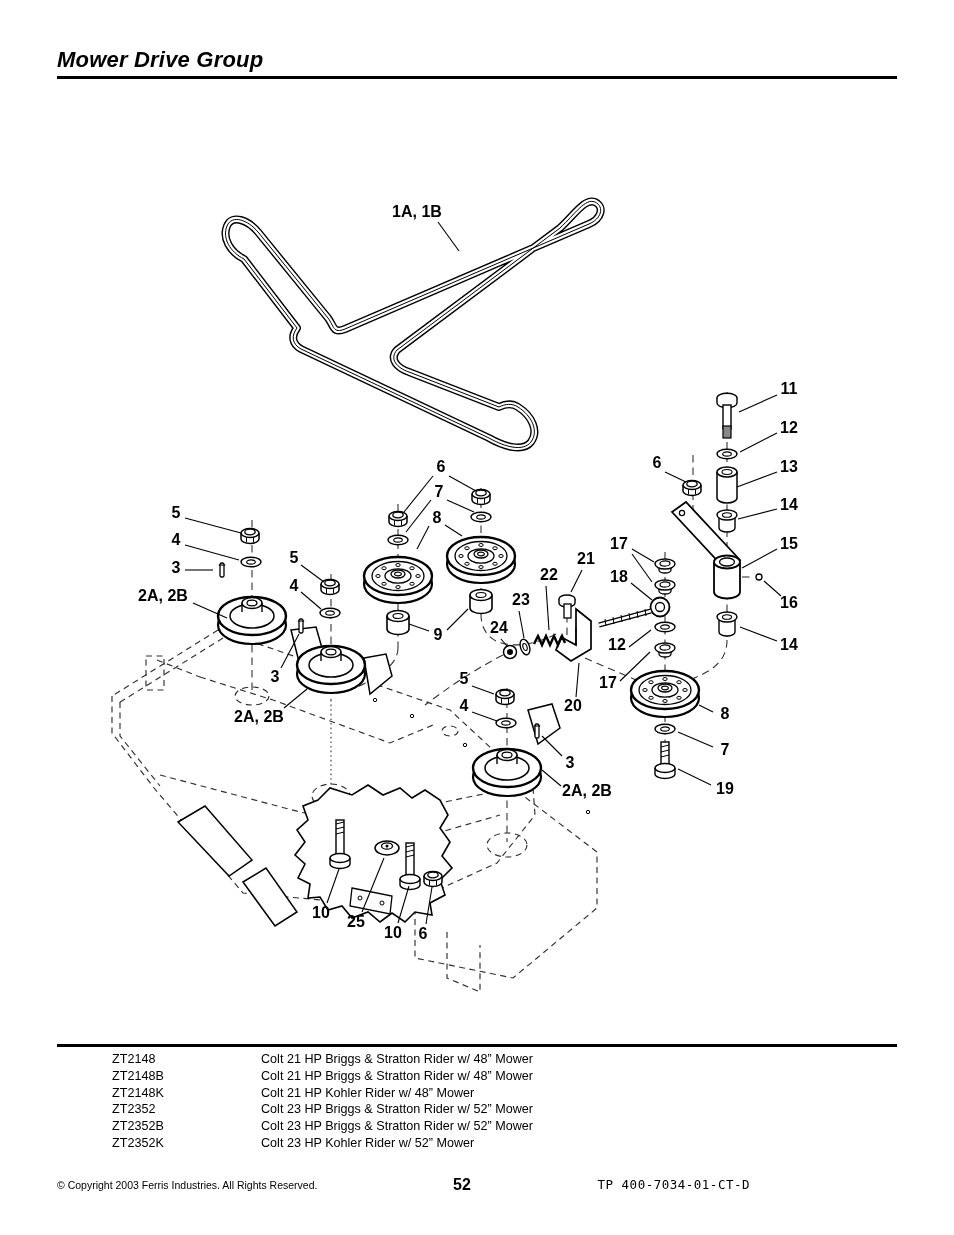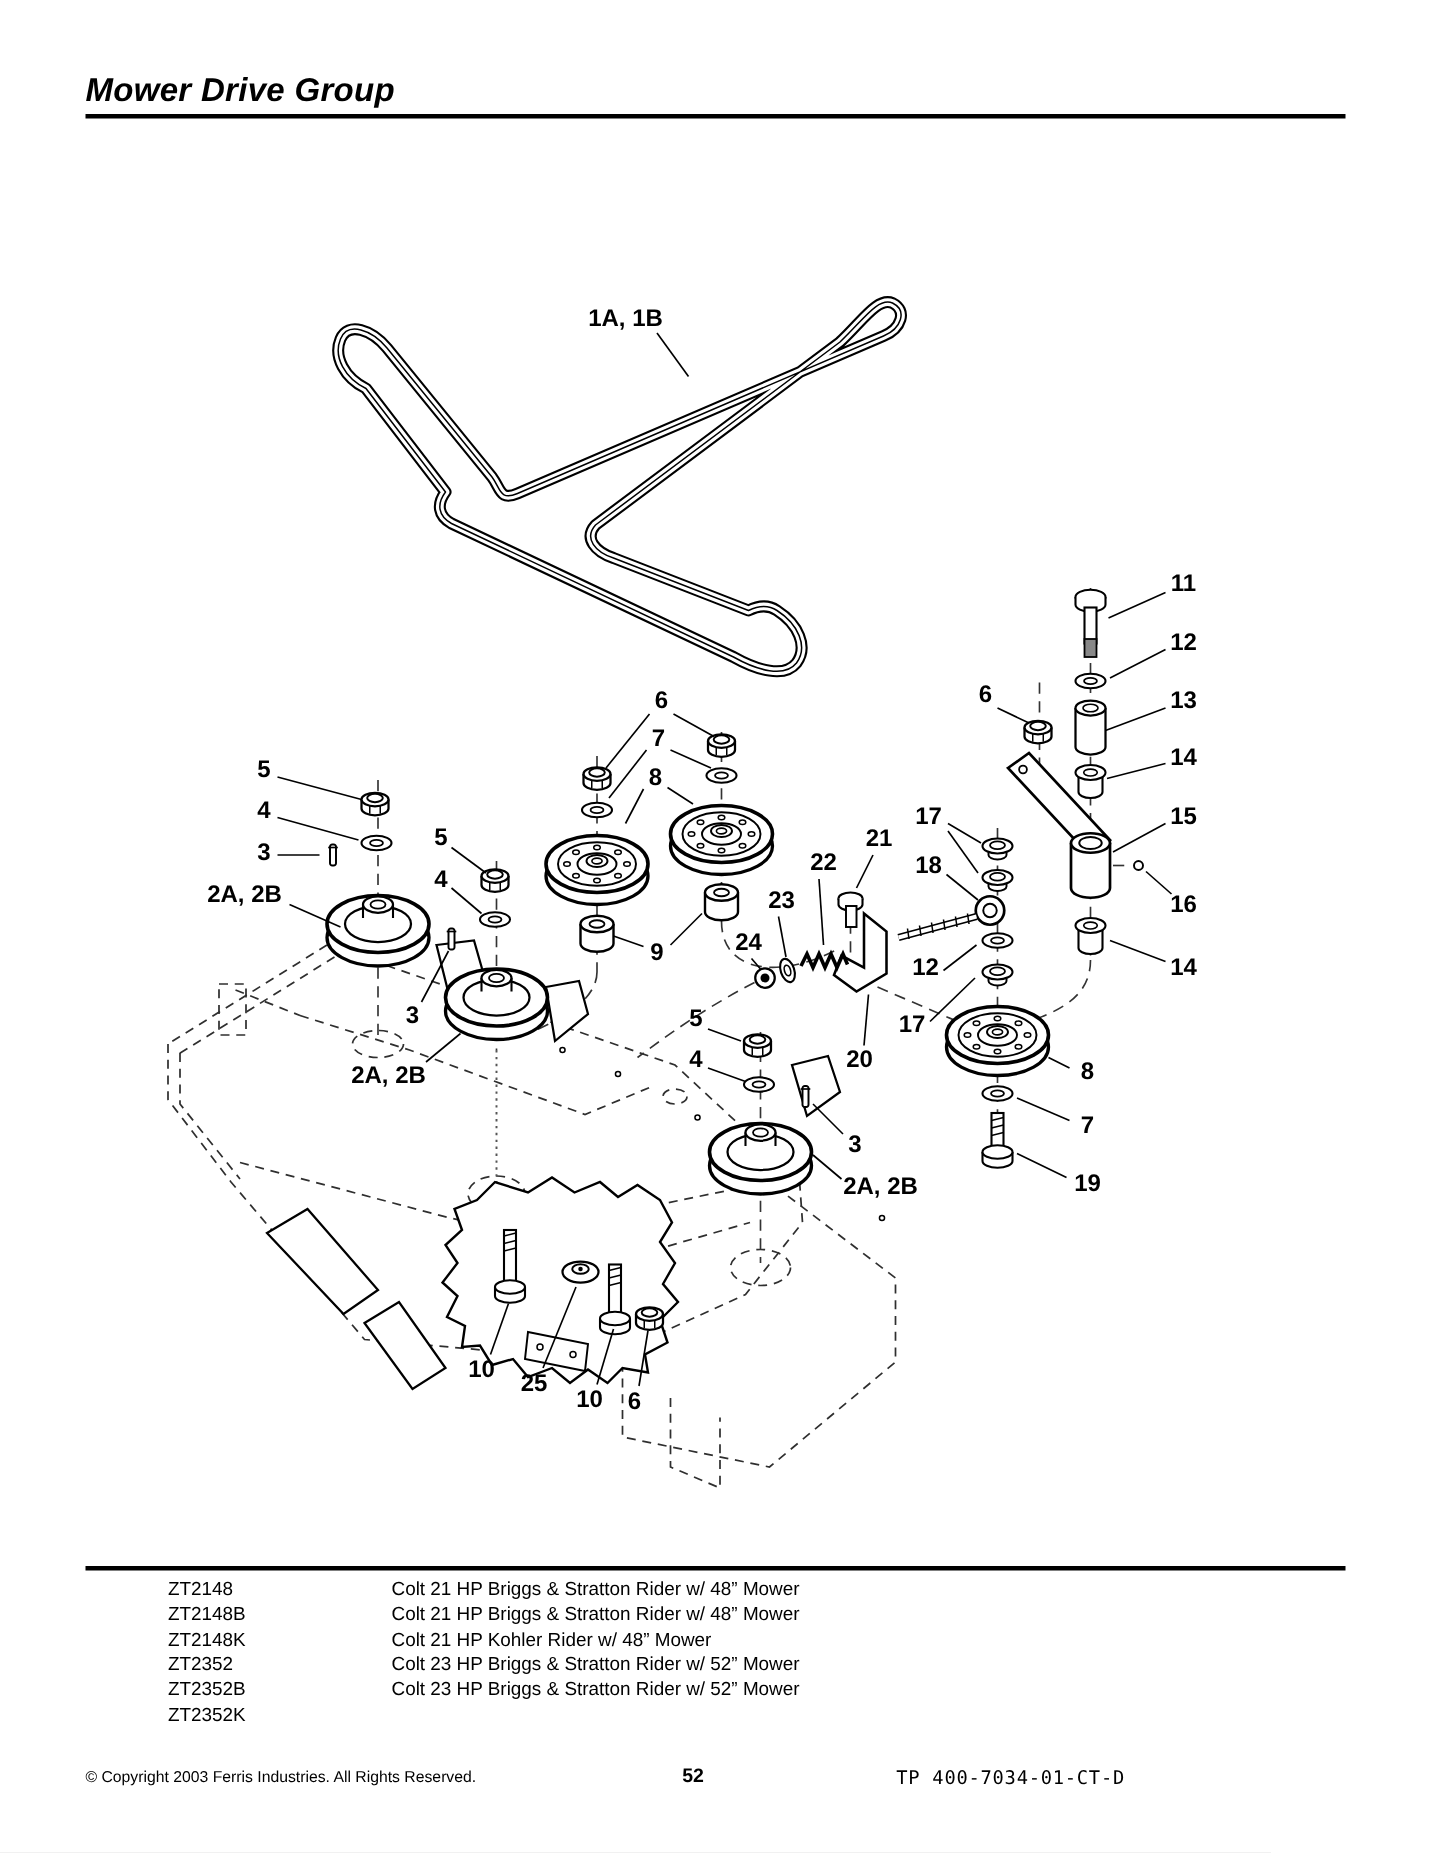--- a/index.html
+++ b/index.html
@@ -6,27 +6,27 @@
   .page{position:relative;width:954px;height:1235px;background:#ffffff;margin:0 auto;
         font-family:"Liberation Sans",sans-serif;color:#000;overflow:hidden;padding-left:12px;}
   .title{position:absolute;left:57px;top:47px;font-size:22px;font-weight:bold;font-style:italic;
          letter-spacing:0.2px;white-space:nowrap;}
   .title-rule{position:absolute;left:57px;top:76px;width:840px;height:2.6px;background:#000;}
   .note{position:absolute;left:57px;top:86px;font-size:12.5px;font-weight:bold;line-height:16.5px;}
   .diagram-svg{position:absolute;left:0;top:0;}
   .models-rule{position:absolute;left:57px;top:1044px;width:840px;height:2.6px;background:#000;}
   .models{position:absolute;left:57px;top:1051px;width:840px;font-size:12.6px;}
   .models-heading{font-weight:bold;margin-bottom:1px;}
-  .model-row{display:flex;line-height:16.8px;}
+  .model-row{display:flex;line-height:16.8px;justify-content:center;}
   .model-no{width:113px;margin-left:55px;}
   .model-desc{flex:1;margin-left:36px;}
   .footer{position:absolute;left:0;top:1176px;width:834px;height:20px;font-size:10.5px;}
   .copyright{position:absolute;left:57px;top:3px;}
   .page-num{position:absolute;left:412px;top:0;width:100px;text-align:center;
-            font-size:13px;font-weight:bold;}
+            font-size:16px;font-weight:bold;}
   .doc-code{position:absolute;right:84px;top:1px;font-family:"DejaVu Sans Mono",monospace;
             font-size:12.5px;letter-spacing:0.5px;text-align:right;}
   
   .callout-label{font:bold 16px "Liberation Sans",sans-serif;fill:#000;}
   .leader{stroke:#000;stroke-width:1.1;fill:none;}
   .solid{stroke:#000;fill:#fff;}
   .deck{stroke:#2f2f2f;stroke-width:1.15;fill:none;stroke-dasharray:6 4.5;}
   .cline{stroke:#333;stroke-width:1.1;fill:none;stroke-dasharray:7.5 5;}
   .dot{stroke:#555;stroke-width:1.3;fill:none;stroke-dasharray:1.6 3;}
 </style>
@@ -434,20 +434,21 @@
     <div class="model-row">
       <span class="model-no">ZT2352</span>
       <span class="model-desc">Colt 23 HP Briggs &amp; Stratton Rider w/ 52” Mower</span>
     </div>
     <div class="model-row">
       <span class="model-no">ZT2352B</span>
       <span class="model-desc">Colt 23 HP Briggs &amp; Stratton Rider w/ 52” Mower</span>
     </div>
     <div class="model-row">
       <span class="model-no">ZT2352K</span>
+      <span class="model-desc">Colt 23 HP Kohler Rider w/ 52” Mower</span>
     </div>
   </div>
 
   <div class="footer">
     <span class="copyright">© Copyright 2003 Ferris Industries. All Rights Reserved.</span>
     <span class="page-num">52</span>
     <span class="doc-code">TP 400-7034-01-CT-D</span>
   </div>
 
 </div>

